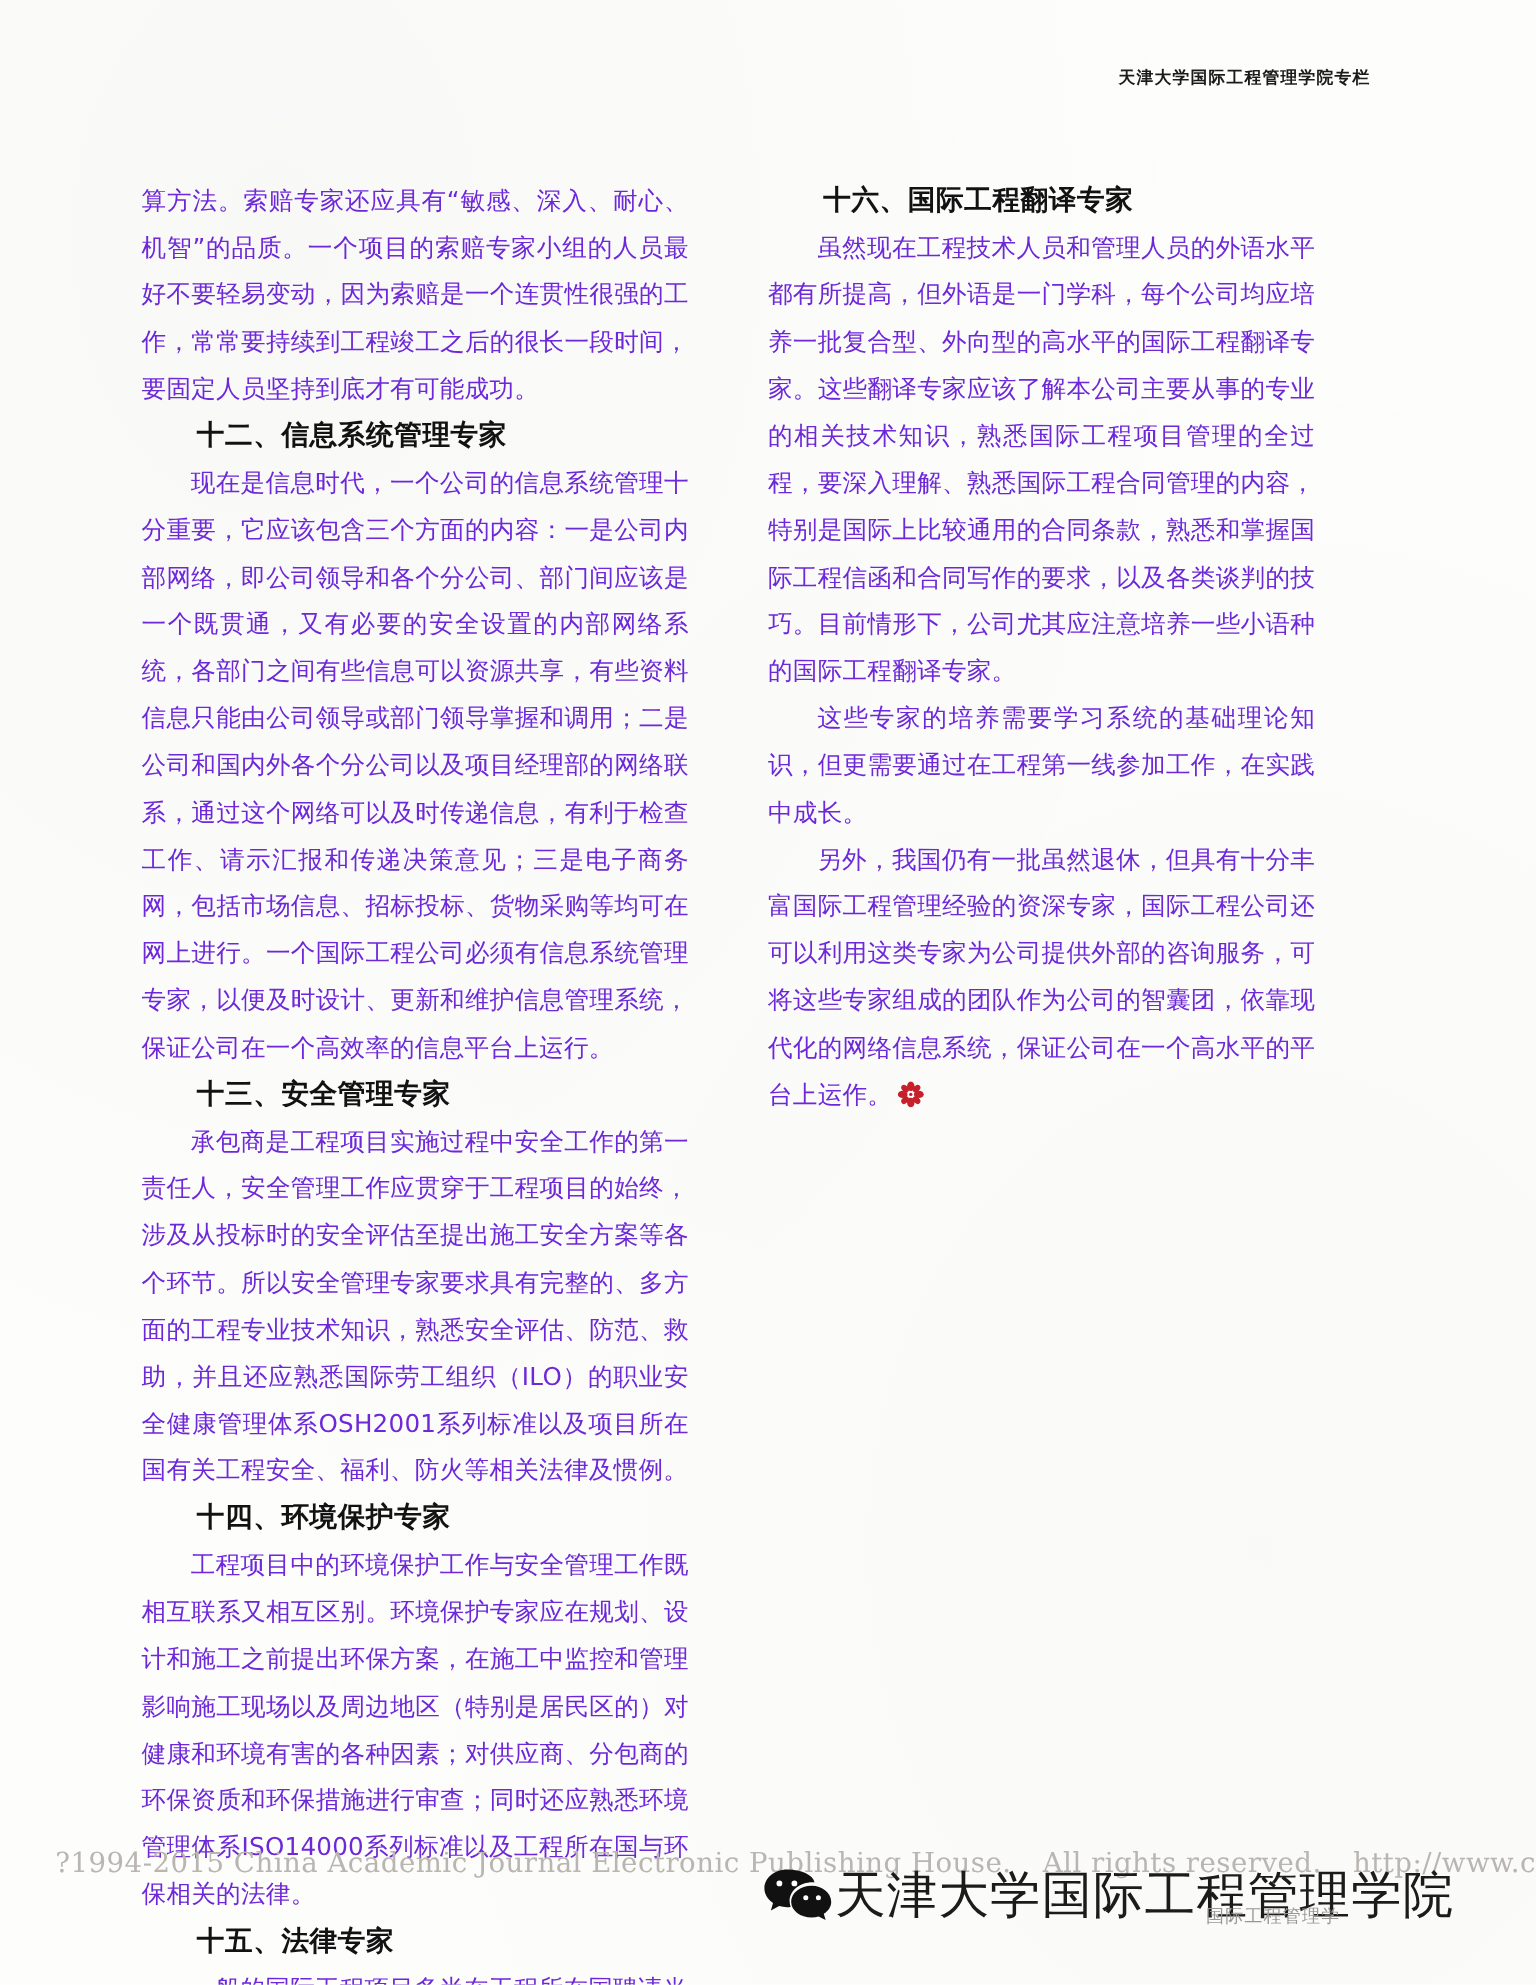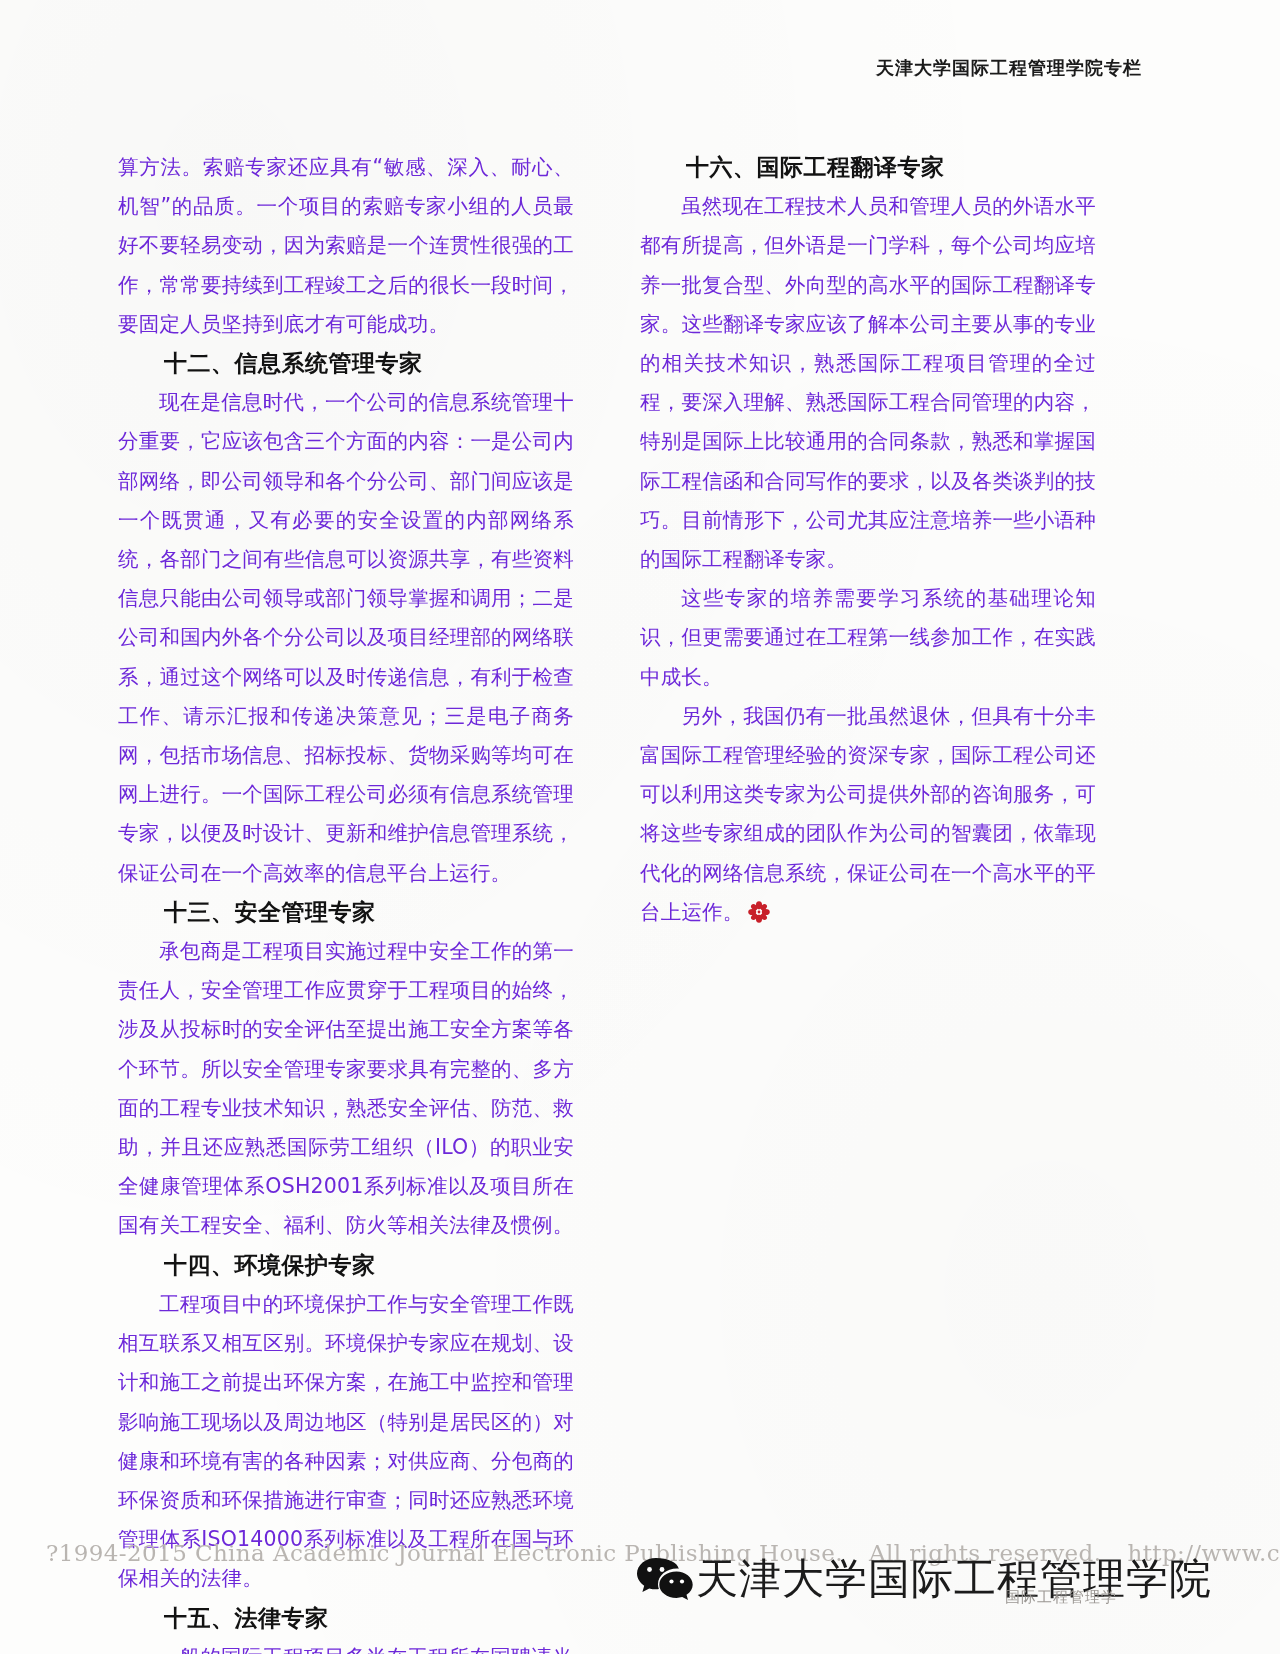--- a/index.html
+++ b/index.html
@@ -35,21 +35,21 @@
     pointer-events: none;
   }
 
   
   .running-head {
     position: absolute;
     top: 56px;
     right: 138px;
     font-family: "DejaVu Sans", "Liberation Sans", sans-serif;
     font-weight: bold;
-    font-size: 18px;
+    font-size: 14px;
     letter-spacing: 1px;
     color: #1b1b1b;
   }
 
   
   .columns {
     position: absolute;
     top: 148px;
     left: 118px;
     width: 1046px;

